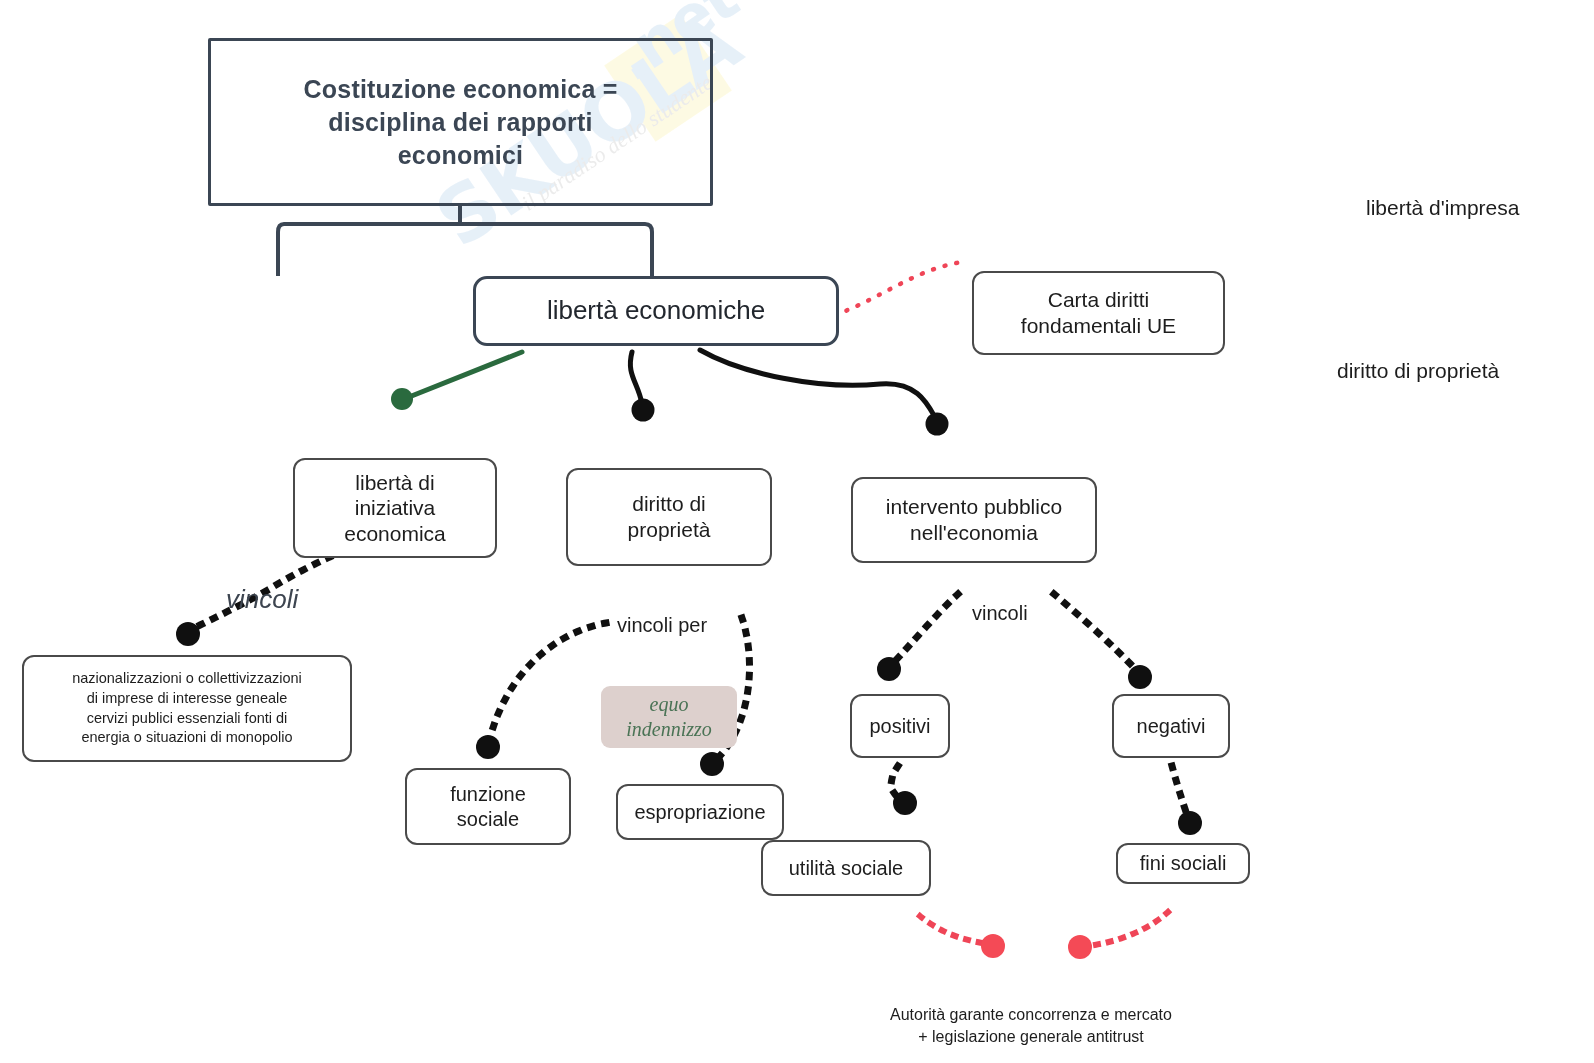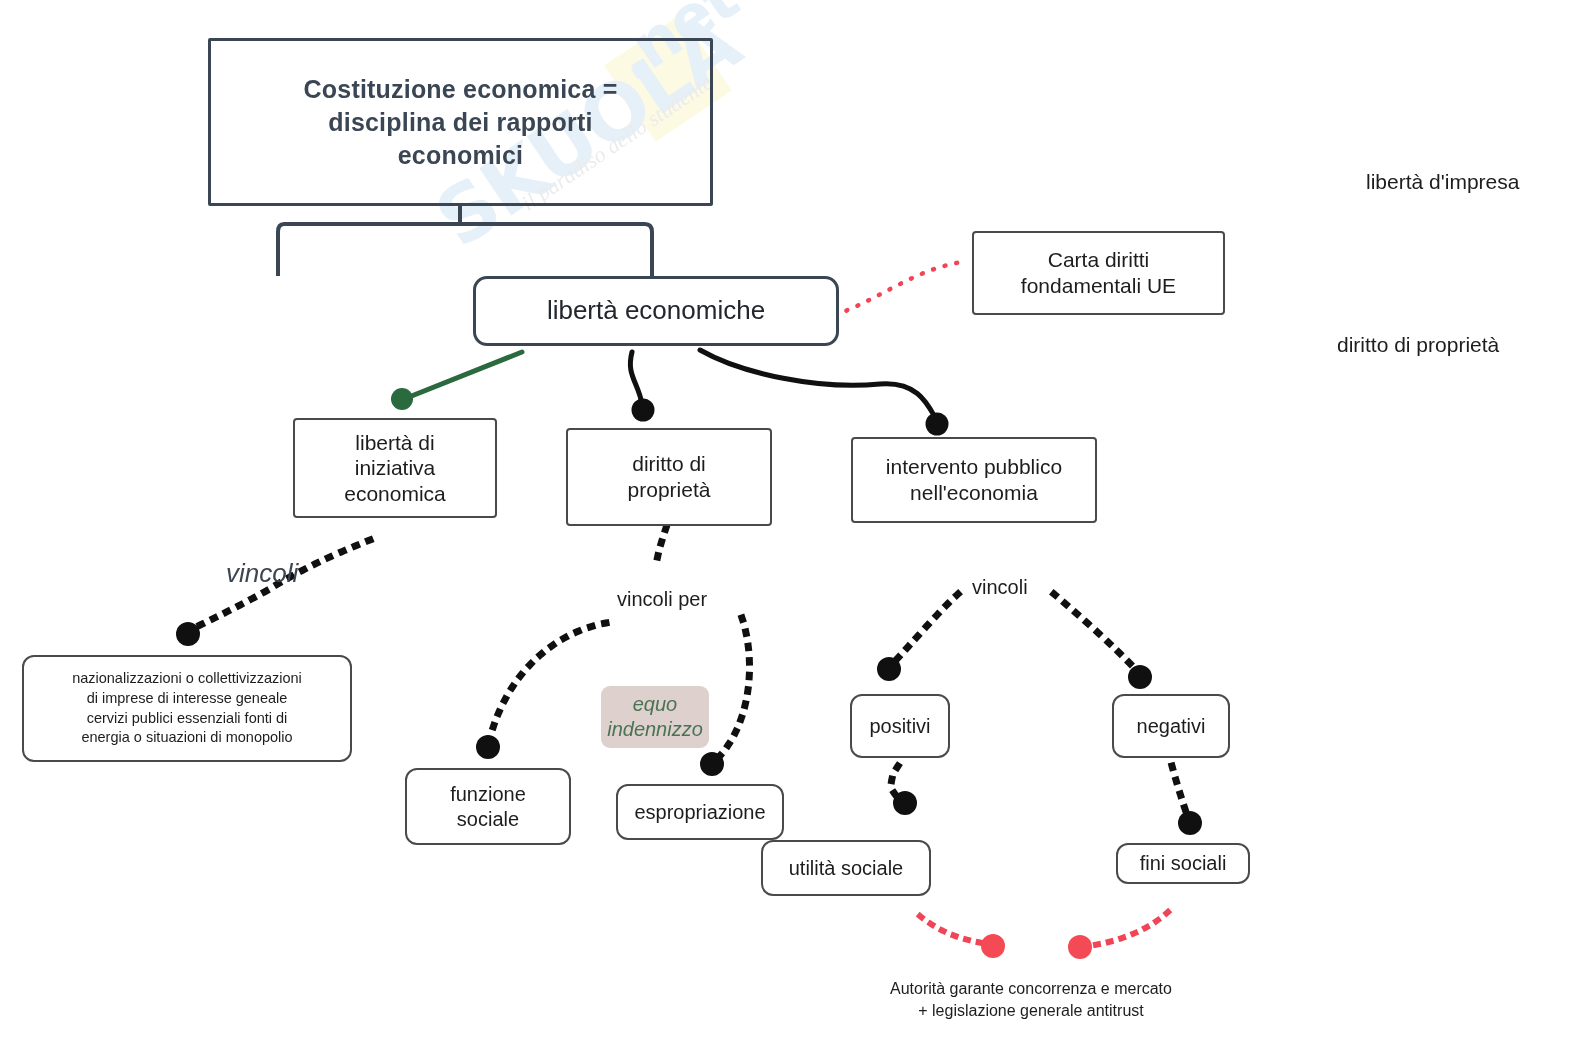--- a/index.html
+++ b/index.html
@@ -91,41 +91,43 @@
     background: transparent;
   }
   .node-l2 {
     border: 3px solid #3b4654;
     border-radius: 14px;
     font-size: 26px;
     color: #22272e;
   }
   .node-l3 {
     border: 2.5px solid #4a4a4a;
-    border-radius: 4px;
+    border-radius: 12px;
     font-size: 21px;
+    margin-top: 40px;
   }
   .node-leaf {
     border: 2.5px solid #4a4a4a;
     border-radius: 12px;
     font-size: 20px;
   }
   .node-dense {
     border: 2.5px solid #4a4a4a;
     border-radius: 12px;
     font-size: 14.5px;
     line-height: 1.35;
     padding: 4px 8px;
   }
 
   
   .label {
     position: absolute;
     color: #1d1d1d;
     white-space: pre;
+    margin-top: 26px;
   }
   .label-side { font-size: 21px; }
   .label-edge { font-size: 20px; }
   .label-edge-italic {
     font-size: 26px;
     font-style: italic;
     color: #3d4550;
   }
   .label-caption {
     font-size: 16px;
@@ -251,21 +253,21 @@
 
   <div class="label label-edge" style="left:972px; top:576px;">vincoli</div>
 
   <div class="node node-dense" style="left:22px; top:655px; width:330px; height:107px;">
     <span style="white-space:pre-line;">nazionalizzazioni o collettivizzazioni
 di imprese di interesse geneale
 cervizi publici essenziali fonti di
 energia o situazioni di monopolio</span>
   </div>
 
-  <div class="annot-equo" style="left:601px; top:686px; width:108px; height:62px;">
+  <div class="annot-equo" style="left:601px; top:686px; width:136px; height:62px;font-family:Liberation Serif, serif;">
     <span>equo
 indennizzo</span>
   </div>
 
   <div class="node node-leaf" style="left:405px; top:768px; width:166px; height:77px;">
     <span style="white-space:pre-line;">funzione
 sociale</span>
   </div>
 
   <div class="node node-leaf" style="left:616px; top:784px; width:168px; height:56px;">

